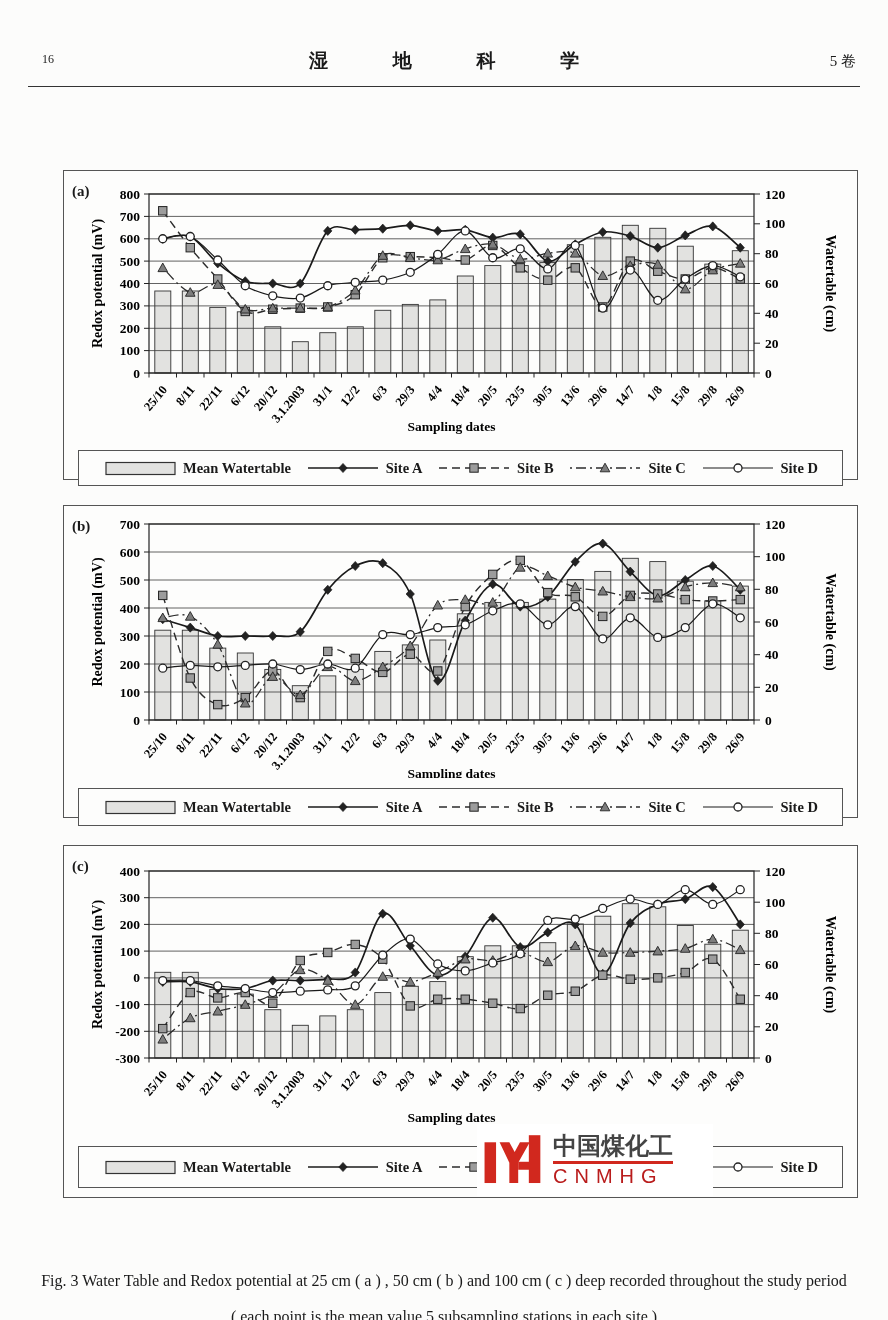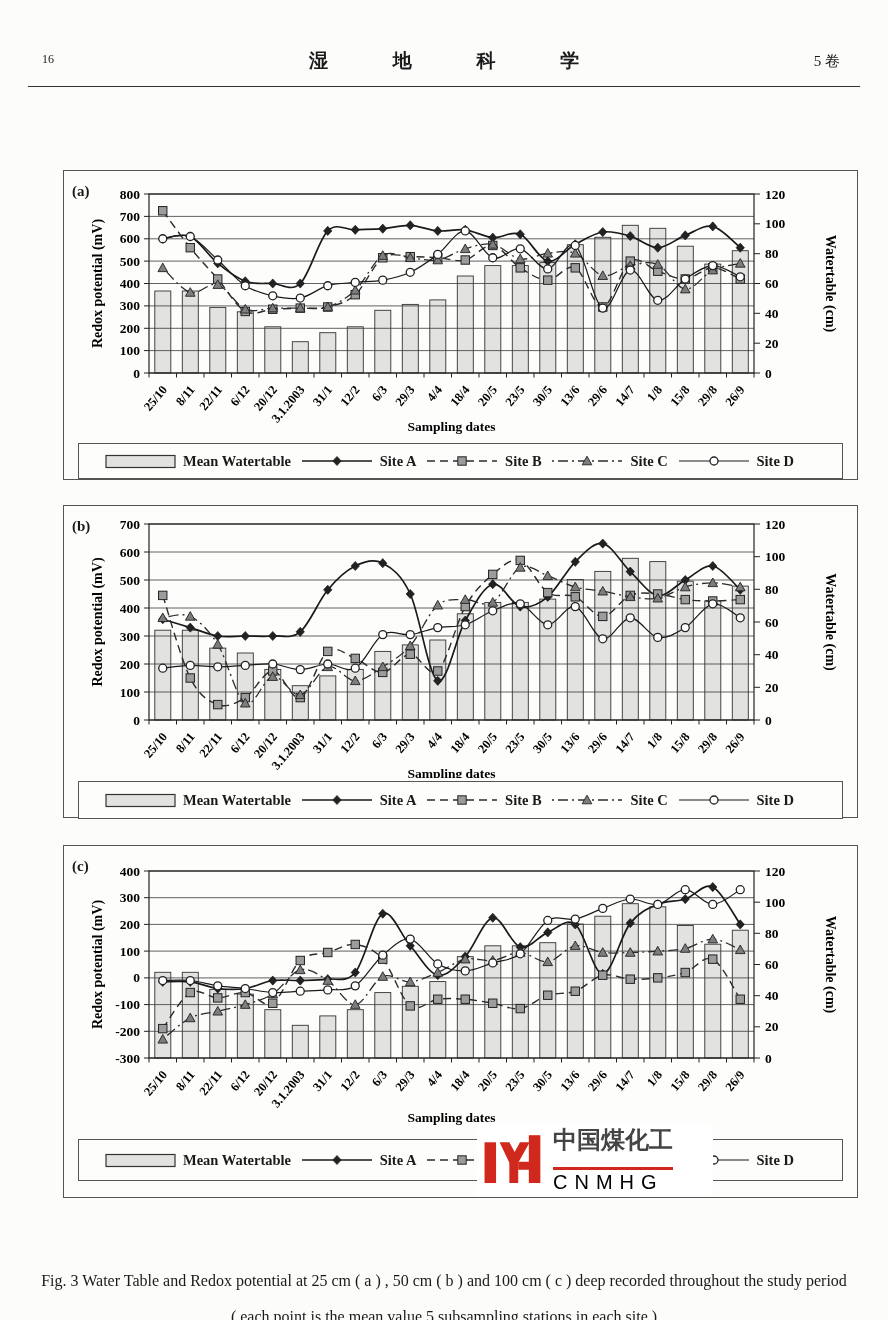--- a/index.html
+++ b/index.html
@@ -1,36 +1,36 @@
 <!DOCTYPE html>
 <html><head>
 <meta charset="utf-8">
 <style>
   html,body{margin:0;padding:0;}
   body{width:888px;height:1320px;position:relative;background:#fcfcfb;font-family:"Liberation Serif","DejaVu Serif",serif;color:#1a1a1a;overflow:hidden;}
   .hdr-num{position:absolute;top:52px;left:42px;font-size:12px;}
   .hdr-title{position:absolute;top:48px;left:0;width:100%;text-align:center;font-size:19px;letter-spacing:30px;text-indent:30px;font-weight:600;}
-  .hdr-vol{position:absolute;top:52px;right:48px;font-size:15px;}
+  .hdr-vol{position:absolute;top:52px;right:32px;font-size:15px;}
   .hdr-rule{position:absolute;top:86px;left:28px;width:832px;border-top:1.6px solid #333;}
   .chartbox{position:absolute;left:63px;width:795px;background:#fdfdfc;border:1px solid #555;box-sizing:border-box;}
   #chart-a{top:170px;height:310px;}
   #chart-b{top:505px;height:313px;}
   #chart-c{top:845px;height:353px;}
   .panel-label{position:absolute;left:8px;top:12px;font-size:15px;font-weight:bold;z-index:3;}
   .plot-svg{position:absolute;left:0;top:0;}
-  .legend{position:absolute;left:14px;right:14px;border:1px solid #555;display:flex;align-items:center;justify-content:space-between;padding:0 48px 0 26px;background:#fdfdfc;}
+  .legend{position:absolute;left:14px;right:14px;border:1px solid #555;display:flex;align-items:center;justify-content:space-between;padding:0 24px 0 26px;background:#fdfdfc;margin-top:7px;}
   #chart-a .legend{top:272px;height:34px;}
   #chart-b .legend{top:275px;height:36px;}
   #chart-c .legend{top:293px;height:40px;}
   .legend-item{display:flex;align-items:center;gap:6px;font-size:14.5px;font-weight:bold;white-space:nowrap;}
   .legend-item svg{display:block;}
   .watermark{position:absolute;left:413px;top:278px;width:236px;height:72px;background:#ffffff;display:flex;align-items:center;gap:10px;z-index:5;padding-left:4px;box-sizing:border-box;}
   .wm-text{display:flex;flex-direction:column;line-height:1.05;}
-  .wm-cn{font-size:24px;font-weight:bold;color:#444;font-family:"Liberation Sans",sans-serif;border-bottom:3px solid #d1281e;padding-bottom:14px;}
-  .wm-en{font-size:20px;color:#000000;letter-spacing:7px;font-family:"Liberation Sans",sans-serif;margin-top:2px;}
+  .wm-cn{font-size:24px;font-weight:bold;color:#444;font-family:"Liberation Sans",sans-serif;border-bottom:3px solid #d1281e;padding-bottom:2px;}
+  .wm-en{font-size:20px;color:#b91c1c;letter-spacing:7px;font-family:"Liberation Sans",sans-serif;margin-top:2px;}
   .caption{position:absolute;left:0;top:1272px;width:100%;text-align:center;font-size:16px;}
   .caption .cap2{margin-top:18px;}
   text{font-family:"Liberation Serif","DejaVu Serif",serif;}
 </style>
 </head>
 <body>
 
 <div class="hdr-num">16</div>
 <div class="hdr-title">湿 地 科 学</div>
 <div class="hdr-vol">5 卷</div>

